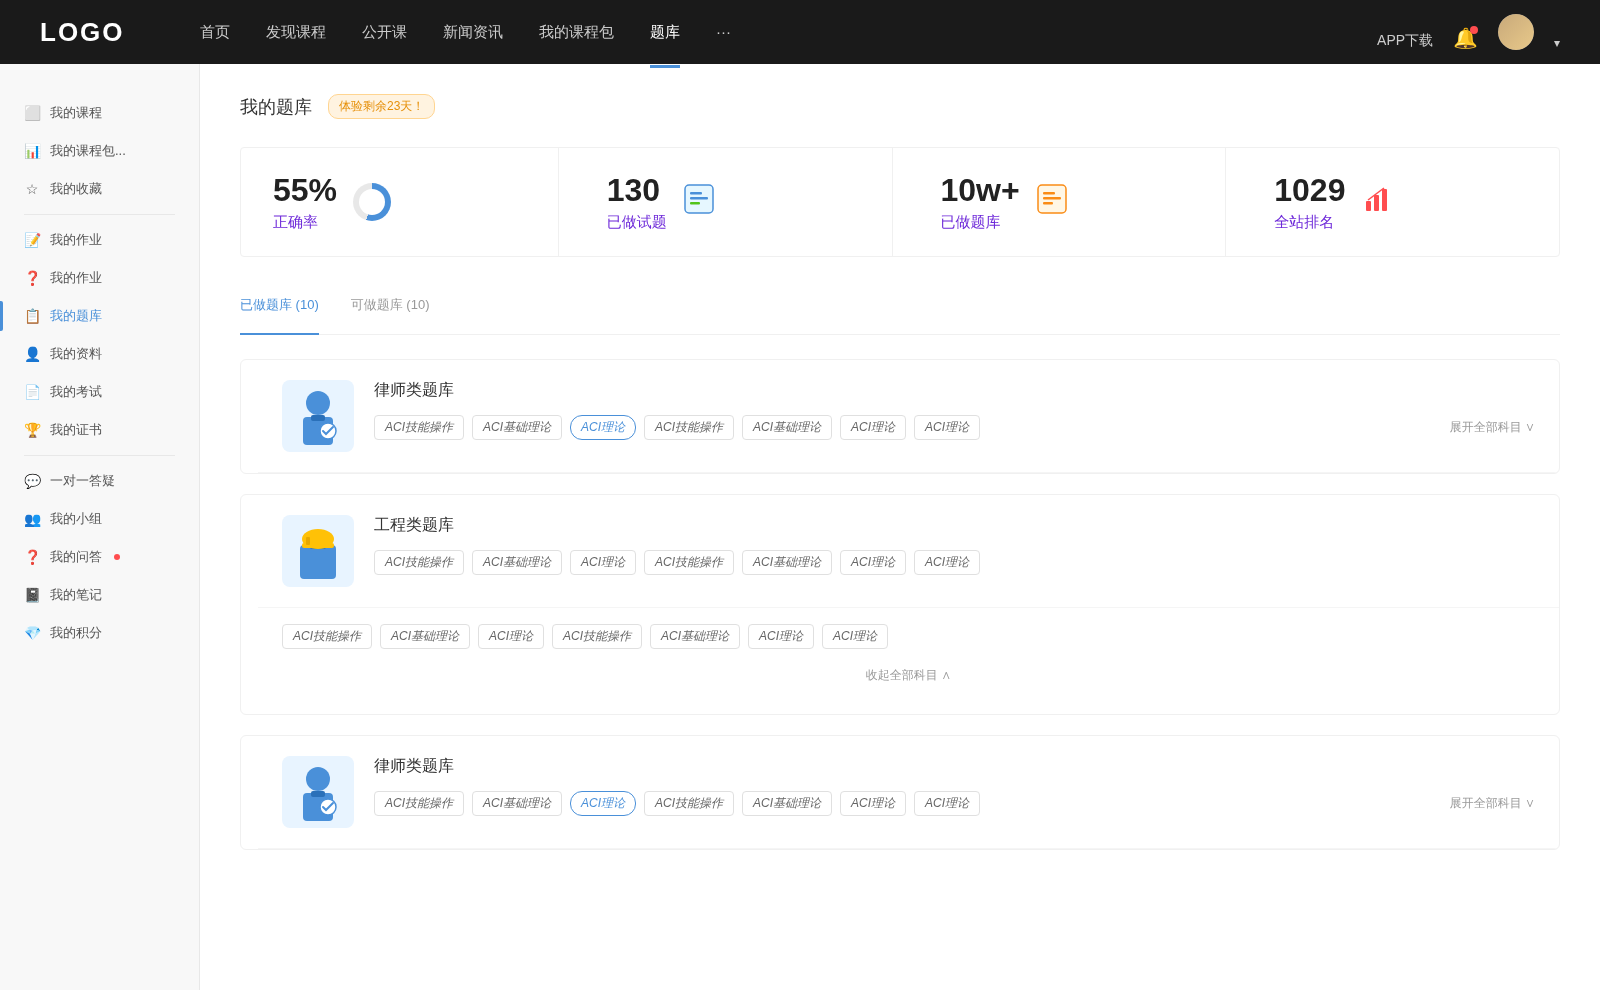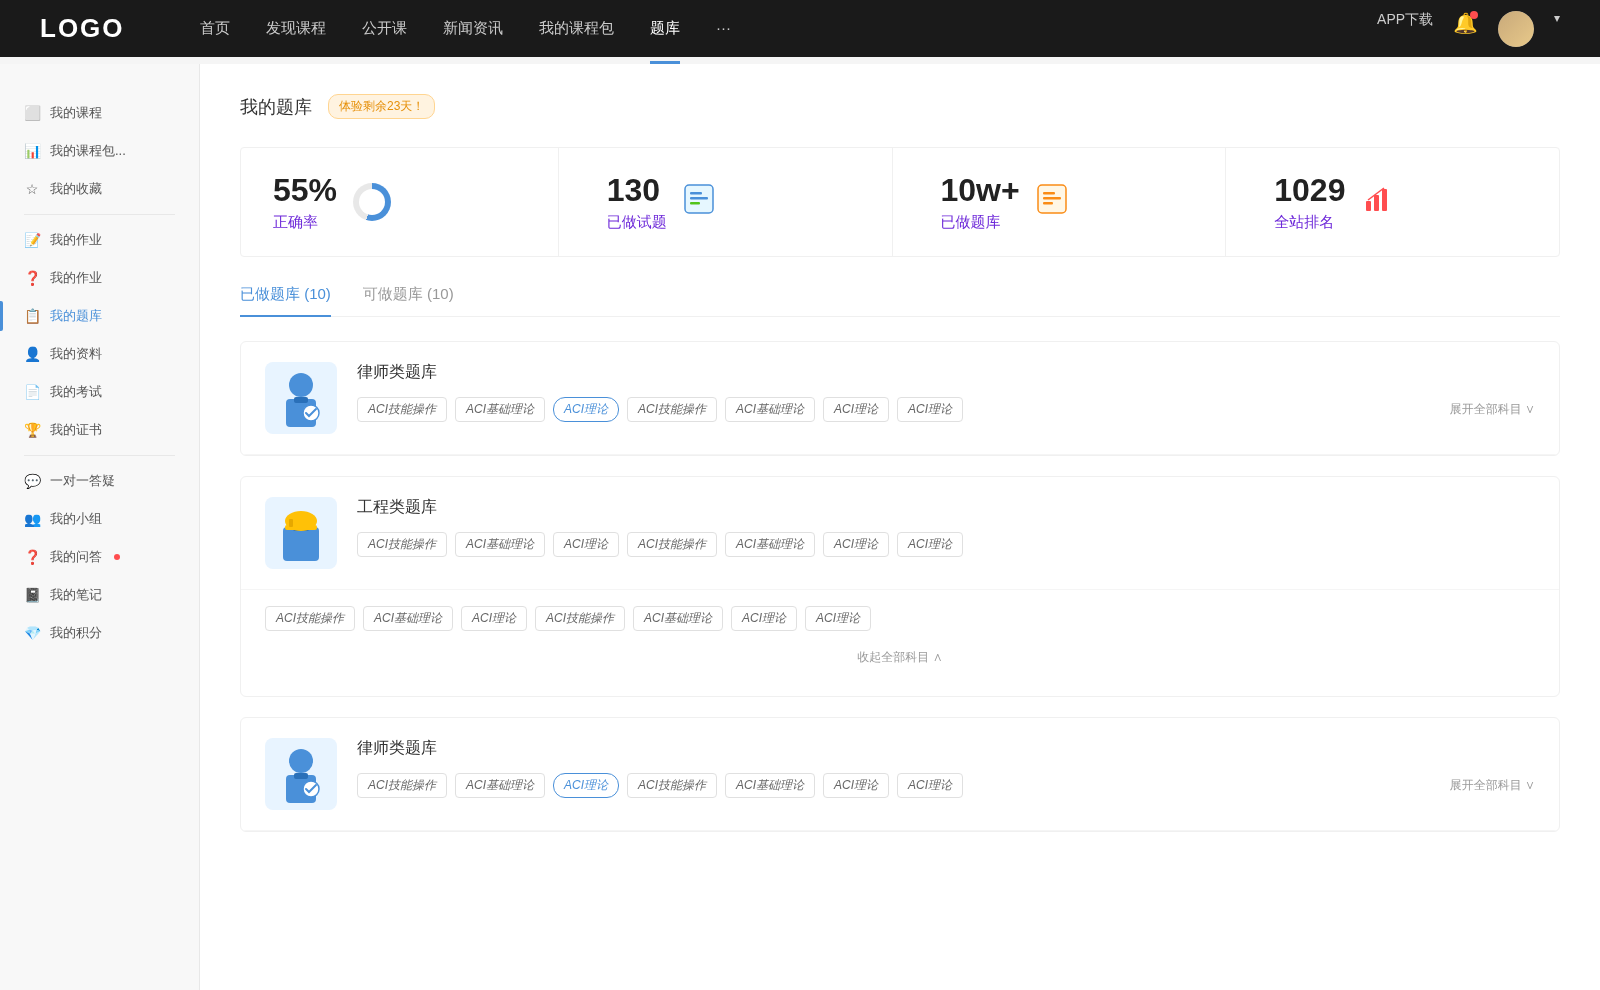--- a/index.html
+++ b/index.html
@@ -1,21 +1,21 @@
 <!DOCTYPE html>
 <html><head>
   <meta charset="utf-8">
   <style>
     * { box-sizing: border-box; margin: 0; padding: 0; }
     body { font-family: 'PingFang SC', 'Microsoft YaHei', sans-serif; background: #f5f5f5; color: #333; }
 
     
     .header {
       background: #1a1a1a;
-      height: 57px;
+      height: 64px;
       display: flex;
       align-items: center;
       padding: 0 40px;
       position: fixed;
       top: 0; left: 0; right: 0;
       z-index: 100;
     }
     .header-logo {
       color: white;
       font-size: 26px;
@@ -42,21 +42,21 @@
     .header-nav-item.active::after {
       content: '';
       position: absolute;
       bottom: -22px;
       left: 0; right: 0;
       height: 3px;
       background: #4a90d9;
     }
     .header-right {
       display: flex;
-      align-items: flex-start;
+      align-items: flex-end;
       gap: 20px;
     }
     .header-app-download {
       color: #ccc;
       font-size: 14px;
       cursor: pointer;
     }
     .header-bell {
       color: #ccc;
       font-size: 20px;
@@ -200,21 +200,21 @@
       font-size: 12px;
       padding: 3px 10px;
       border-radius: 10px;
       border: 1px solid #ffd591;
     }
 
     
     .stats-row {
       display: flex;
       gap: 16px;
-      margin-bottom: 28px;
+      margin-bottom: 39px;
       border: 1px solid #f0f0f0;
       border-radius: 4px;
     }
     .stat-item {
       flex: 1;
       padding: 24px 32px;
       border-right: 1px solid #f0f0f0;
       display: flex;
       align-items: center;
       gap: 16px;
@@ -256,22 +256,22 @@
     }
 
     
     .tabs-row {
       display: flex;
       gap: 32px;
       border-bottom: 1px solid #f0f0f0;
       margin-bottom: 24px;
     }
     .tab-item {
-      font-size: 15px;
-      padding-bottom: 12px;
+      font-size: 13px;
+      padding-bottom: 20px;
       cursor: pointer;
       color: #999;
       position: relative;
     }
     .tab-item.active {
       color: #4a90d9;
       font-weight: 500;
     }
     .tab-item.active::after {
       content: '';
@@ -281,20 +281,21 @@
       height: 2px;
       background: #4a90d9;
     }
 
     
     .qbank-card {
       border: 1px solid #f0f0f0;
       border-radius: 6px;
       margin-bottom: 20px;
       overflow: hidden;
+      padding-left: 17px;
     }
     .qbank-card-header {
       display: flex;
       align-items: flex-start;
       padding: 20px 24px;
       gap: 20px;
       border-bottom: 1px solid #f5f5f5;
     }
     .qbank-icon-wrapper {
       width: 72px; height: 72px;

